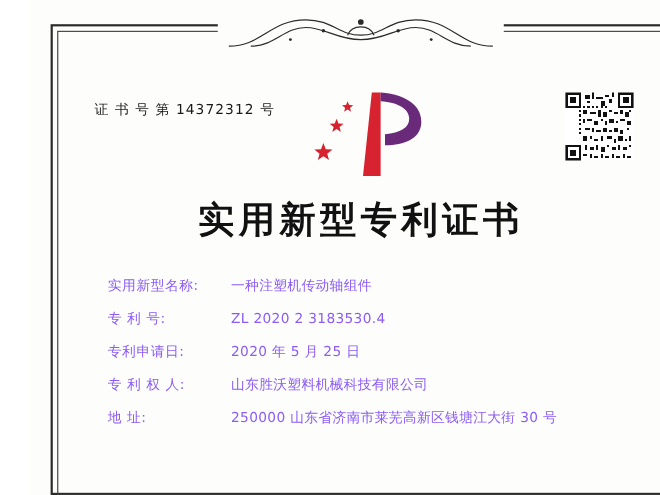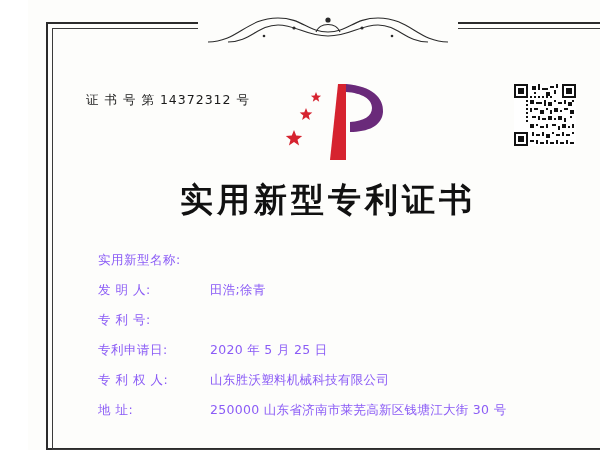--- a/index.html
+++ b/index.html
@@ -264,29 +264,27 @@
       </g>
     </svg>
   </div>
 
   <div class="main-title">实用新型专利证书</div>
 
   <div class="fields">
 
     <div class="field-row">
       <span class="field-label">实用新型名称:</span>
-    </div>
-
-    <div class="field-row">
-      <span class="field-label">发    明    人:</span>
-      <span class="field-value">田浩;徐青</span>
-    </div>
+      <span class="field-value">一种注塑机传动轴组件</span>
+    </div>
+
 
     <div class="field-row">
       <span class="field-label">专    利    号:</span>
+      <span class="field-value">ZL 2020 2 3183530.4</span>
     </div>
 
     <div class="field-row">
       <span class="field-label">专利申请日:</span>
       <span class="field-value">2020 年 5 月 25 日</span>
     </div>
 
     <div class="field-row">
       <span class="field-label">专  利  权  人:</span>
       <span class="field-value">山东胜沃塑料机械科技有限公司</span>

